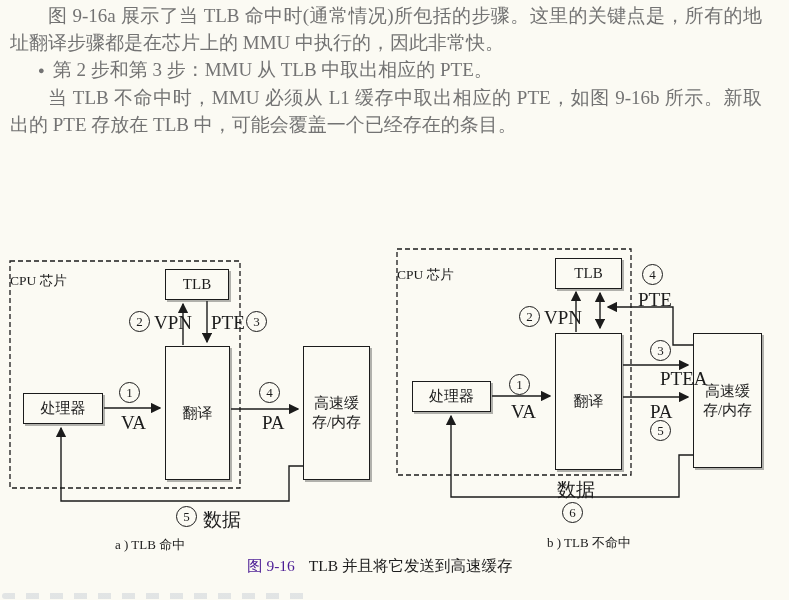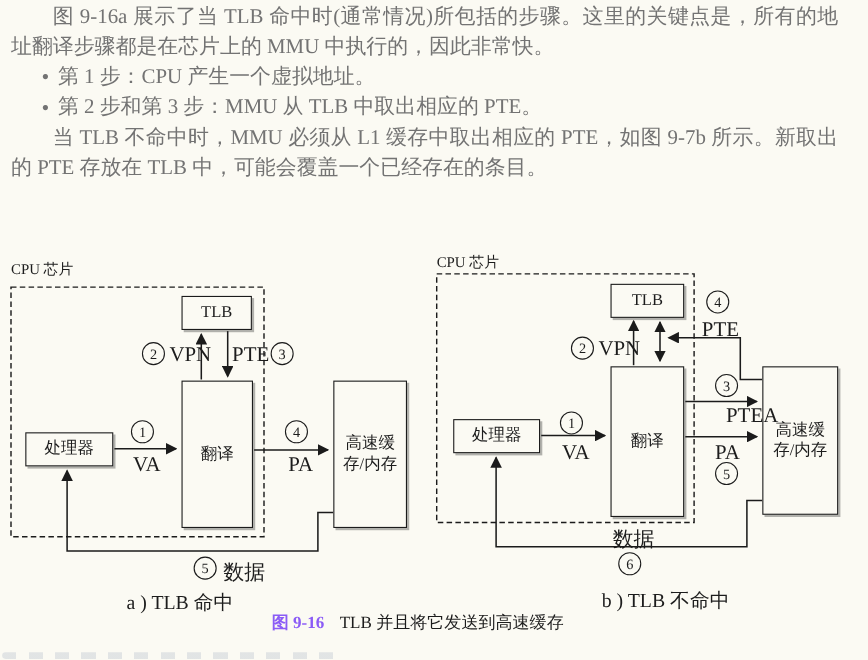--- a/index.html
+++ b/index.html
@@ -21,50 +21,47 @@
   
   .wires{position:absolute;left:0;top:0;width:789px;height:600px;}
   .dbox{
     position:absolute;box-sizing:border-box;
     border:1.6px solid #1b1b1b;background:#fbfaf3;
     box-shadow:2px 2px 0 rgba(40,40,40,.35);
     display:flex;align-items:center;justify-content:center;
     font-size:15px;text-align:center;line-height:19px;
   }
   .dlabel{position:absolute;font-size:19px;white-space:nowrap;}
-  .chip-label{font-size:13.5px;}
+  .chip-label{font-size:13.5px;margin-top:36px;}
   .circ{
     position:absolute;width:21px;height:21px;box-sizing:border-box;
     border:1.4px solid #1b1b1b;border-radius:50%;background:#fbfaf3;
     display:flex;align-items:center;justify-content:center;
     font-size:13px;line-height:1;
   }
-  .subcap{position:absolute;font-size:18px;white-space:nowrap;}
+  .subcap{position:absolute;font-size:13px;white-space:nowrap;}
   .figcap{position:absolute;top:556px;left:247px;font-size:15.5px;white-space:nowrap;}
-  .figcap .num{color:#8b5cf6;margin-right:14px;font-weight:bold;}
+  .figcap .num{color:#4c1d95;margin-right:14px;}
   .edge-smudge{
     position:absolute;left:2px;top:593px;width:305px;height:6px;opacity:.14;
     background:repeating-linear-gradient(90deg,#46608c 0 13px,transparent 13px 24px);
     border-radius:3px;
   }
 </style>
 </head>
 <body>
 
 <div class="page">
 
   <div class="intro">
     <p class="para">图 9-16a 展示了当 TLB 命中时(通常情况)所包括的步骤。这里的关键点是，所有的地址翻译步骤都是在芯片上的 MMU 中执行的，因此非常快。</p>
     <div class="bullet">
-      <span class="dot">●</span><span>第 1 步：CPU 产生一个虚拟地址。</span>
-    </div>
-    <div class="bullet">
       <span class="dot">●</span><span>第 2 步和第 3 步：MMU 从 TLB 中取出相应的 PTE。</span>
     </div>
-    <p class="para">当 TLB 不命中时，MMU 必须从 L1 缓存中取出相应的 PTE，如图 9-7b 所示。新取出的 PTE 存放在 TLB 中，可能会覆盖一个已经存在的条目。</p>
+    <p class="para">当 TLB 不命中时，MMU 必须从 L1 缓存中取出相应的 PTE，如图 9-16b 所示。新取出的 PTE 存放在 TLB 中，可能会覆盖一个已经存在的条目。</p>
   </div>
 
   <svg class="wires" viewBox="0 0 789 600">
     <defs>
       <marker id="ah" viewBox="0 0 8 8" refX="7" refY="4" markerWidth="7.5" markerHeight="7.5" orient="auto-start-reverse">
         <path d="M0,0 L8,4 L0,8 z" fill="#1b1b1b"></path>
       </marker>
     </defs>
     <g stroke="#1b1b1b" stroke-width="1.4" fill="none">
 

